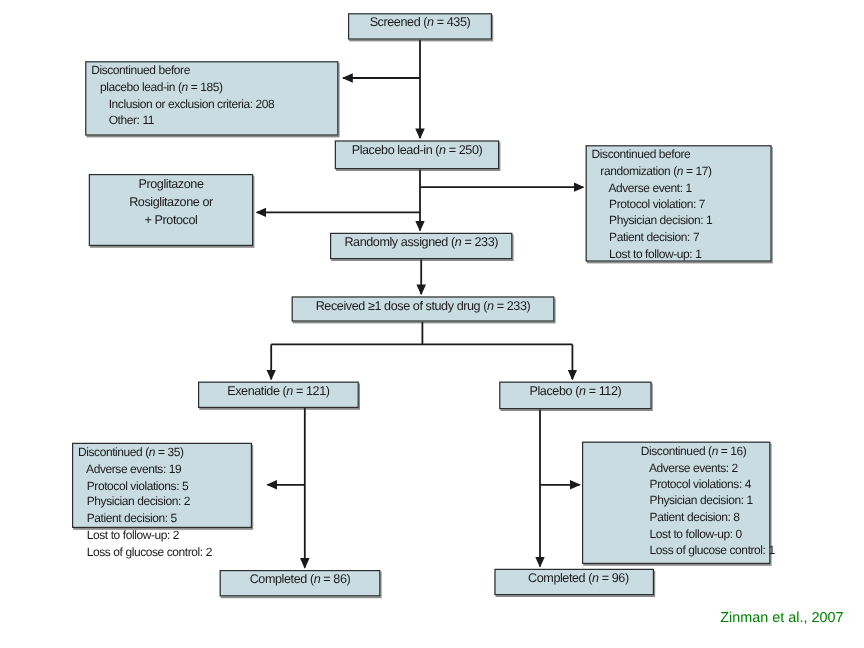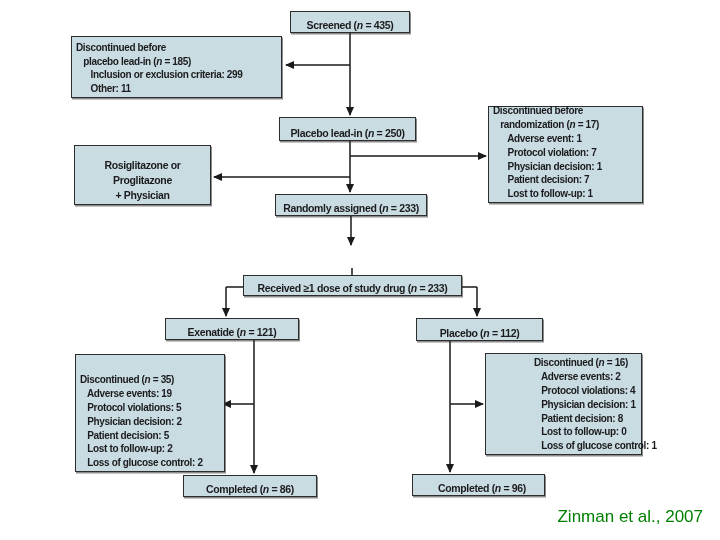--- a/index.html
+++ b/index.html
@@ -18,47 +18,47 @@
   }
   #flow-svg{position:absolute;left:0;top:0;width:720px;height:540px;}
   .conn{stroke:var(--connector);stroke-width:1.5;fill:none;}
   #arrow path{fill:var(--connector);}
   .box{
     position:absolute;
     background:var(--box-fill);
     border:1.4px solid var(--box-border);
     box-shadow:1px 1.5px 0 rgba(45,45,45,.55);
     color:var(--box-text);
-    font-weight:bold;
-    display:flex;flex-direction:column;justify-content:flex-end;
+    font-weight:normal;
+    display:flex;flex-direction:column;justify-content:flex-start;
     white-space:pre;
     letter-spacing:-0.35px;
     padding:1px 4px;
   }
-  .box.left{font-size:10px;}
+  .box.left{font-size:10px;margin-top:15px;}
   .box.left .box-line{line-height:13.8px;}
   .box.center{font-size:10.5px;text-align:center;}
   .b-rosi .box-line{line-height:15px;}
   
   .b-screened{left:290px;top:11px;width:120px;height:22px;}
   .b-disc-lead{left:71px;top:36px;width:211px;height:62px;}
   .b-placebo-lead{left:279px;top:117px;width:137px;height:24px;}
   .b-disc-rand{left:488px;top:106px;width:155px;height:97px;}
   .b-rosi{left:74px;top:145px;width:137px;height:60px;}
   .b-random{left:275px;top:194px;width:152px;height:22px;}
-  .b-received{left:243px;top:247px;width:219px;height:21px;margin-top:28px;}
+  .b-received{left:243px;top:247px;width:219px;height:21px;}
   .b-exenatide{left:165px;top:318px;width:134px;height:22px;}
   .b-placebo{left:416px;top:318px;width:127px;height:23px;}
-  .b-disc-ex{left:75px;top:354px;width:150px;height:118px;}
+  .b-disc-ex{left:60px;top:354px;width:150px;height:71px;}
   .b-disc-pl{left:485px;top:353px;width:157px;height:102px;padding-left:48px;}
   .b-comp-ex{left:183px;top:475px;width:134px;height:22px;}
   .b-comp-pl{left:412px;top:474px;width:133px;height:22px;padding-left:11px;}
   .citation{
     position:absolute;right:17px;top:507px;
-    font-size:17px;color:var(--citation);
+    font-size:12px;color:var(--citation);
   }
 </style>
 </head>
 <body>
 
 <svg id="flow-svg" viewBox="0 0 720 540" xmlns="http://www.w3.org/2000/svg">
   <defs>
     <marker id="arrow" markerUnits="userSpaceOnUse" markerWidth="9" markerHeight="8" viewBox="0 0 9 8" refX="8" refY="4" orient="auto">
       <path d="M0,0 L9,4 L0,8 Z"></path>
     </marker>
@@ -73,24 +73,24 @@
   <line class="conn" x1="226" y1="287" x2="477" y2="287"></line>
   <line class="conn" x1="226" y1="287" x2="226" y2="316" marker-end="url(#arrow)"></line>
   <line class="conn" x1="477" y1="287" x2="477" y2="316" marker-end="url(#arrow)"></line>
   <line class="conn" x1="254" y1="340" x2="254" y2="473" marker-end="url(#arrow)"></line>
   <line class="conn" x1="254" y1="404" x2="223" y2="404" marker-end="url(#arrow)"></line>
   <line class="conn" x1="450" y1="341" x2="450" y2="472" marker-end="url(#arrow)"></line>
   <line class="conn" x1="450" y1="404" x2="483" y2="404" marker-end="url(#arrow)"></line>
 </svg>
 
 <div class="box center b-screened" style="text-align: center;"><div class="box-line">Screened (<i>n</i> = 435)</div></div>
-<div class="box left   b-disc-lead" style="text-align: left;"><div class="box-line">Discontinued before</div><div class="box-line">   placebo lead-in (<i>n</i> = 185)</div><div class="box-line">      Inclusion or exclusion criteria: 299</div><div class="box-line">      Other: 11</div></div>
+<div class="box left   b-disc-lead" style="text-align: left;"><div class="box-line">Discontinued before</div><div class="box-line">   placebo lead-in (<i>n</i> = 185)</div><div class="box-line">      Inclusion or exclusion criteria: 208</div><div class="box-line">      Other: 11</div></div>
 <div class="box center b-placebo-lead" style="text-align: center;"><div class="box-line">Placebo lead-in (<i>n</i> = 250)</div></div>
 <div class="box left   b-disc-rand" style="text-align: left;"><div class="box-line">Discontinued before</div><div class="box-line">   randomization (<i>n</i> = 17)</div><div class="box-line">      Adverse event: 1</div><div class="box-line">      Protocol violation: 7</div><div class="box-line">      Physician decision: 1</div><div class="box-line">      Patient decision: 7</div><div class="box-line">      Lost to follow-up: 1</div></div>
-<div class="box center b-rosi" style="text-align: center;"><div class="box-line">Rosiglitazone or</div><div class="box-line">Proglitazone</div><div class="box-line">+ Physician</div></div>
+<div class="box center b-rosi" style="text-align: center;"><div class="box-line">Proglitazone</div><div class="box-line">Rosiglitazone or</div><div class="box-line">+ Protocol</div></div>
 <div class="box center b-random" style="text-align: center;"><div class="box-line">Randomly assigned (<i>n</i> = 233)</div></div>
 <div class="box center b-received" style="text-align: center;"><div class="box-line">Received ≥1 dose of study drug (<i>n</i> = 233)</div></div>
 <div class="box center b-exenatide" style="text-align: center;"><div class="box-line">Exenatide (<i>n</i> = 121)</div></div>
 <div class="box center b-placebo" style="text-align: center;"><div class="box-line">Placebo (<i>n</i> = 112)</div></div>
 <div class="box left   b-disc-ex" style="text-align: left;"><div class="box-line">Discontinued (<i>n</i> = 35)</div><div class="box-line">   Adverse events: 19</div><div class="box-line">   Protocol violations: 5</div><div class="box-line">   Physician decision: 2</div><div class="box-line">   Patient decision: 5</div><div class="box-line">   Lost to follow-up: 2</div><div class="box-line">   Loss of glucose control: 2</div></div>
 <div class="box left   b-disc-pl" style="text-align: left;"><div class="box-line">Discontinued (<i>n</i> = 16)</div><div class="box-line">   Adverse events: 2</div><div class="box-line">   Protocol violations: 4</div><div class="box-line">   Physician decision: 1</div><div class="box-line">   Patient decision: 8</div><div class="box-line">   Lost to follow-up: 0</div><div class="box-line">   Loss of glucose control: 1</div></div>
 <div class="box center b-comp-ex" style="text-align: center;"><div class="box-line">Completed (<i>n</i> = 86)</div></div>
 <div class="box center b-comp-pl" style="text-align: center;"><div class="box-line">Completed (<i>n</i> = 96)</div></div>
 
 <div class="citation">Zinman et al., 2007</div>

